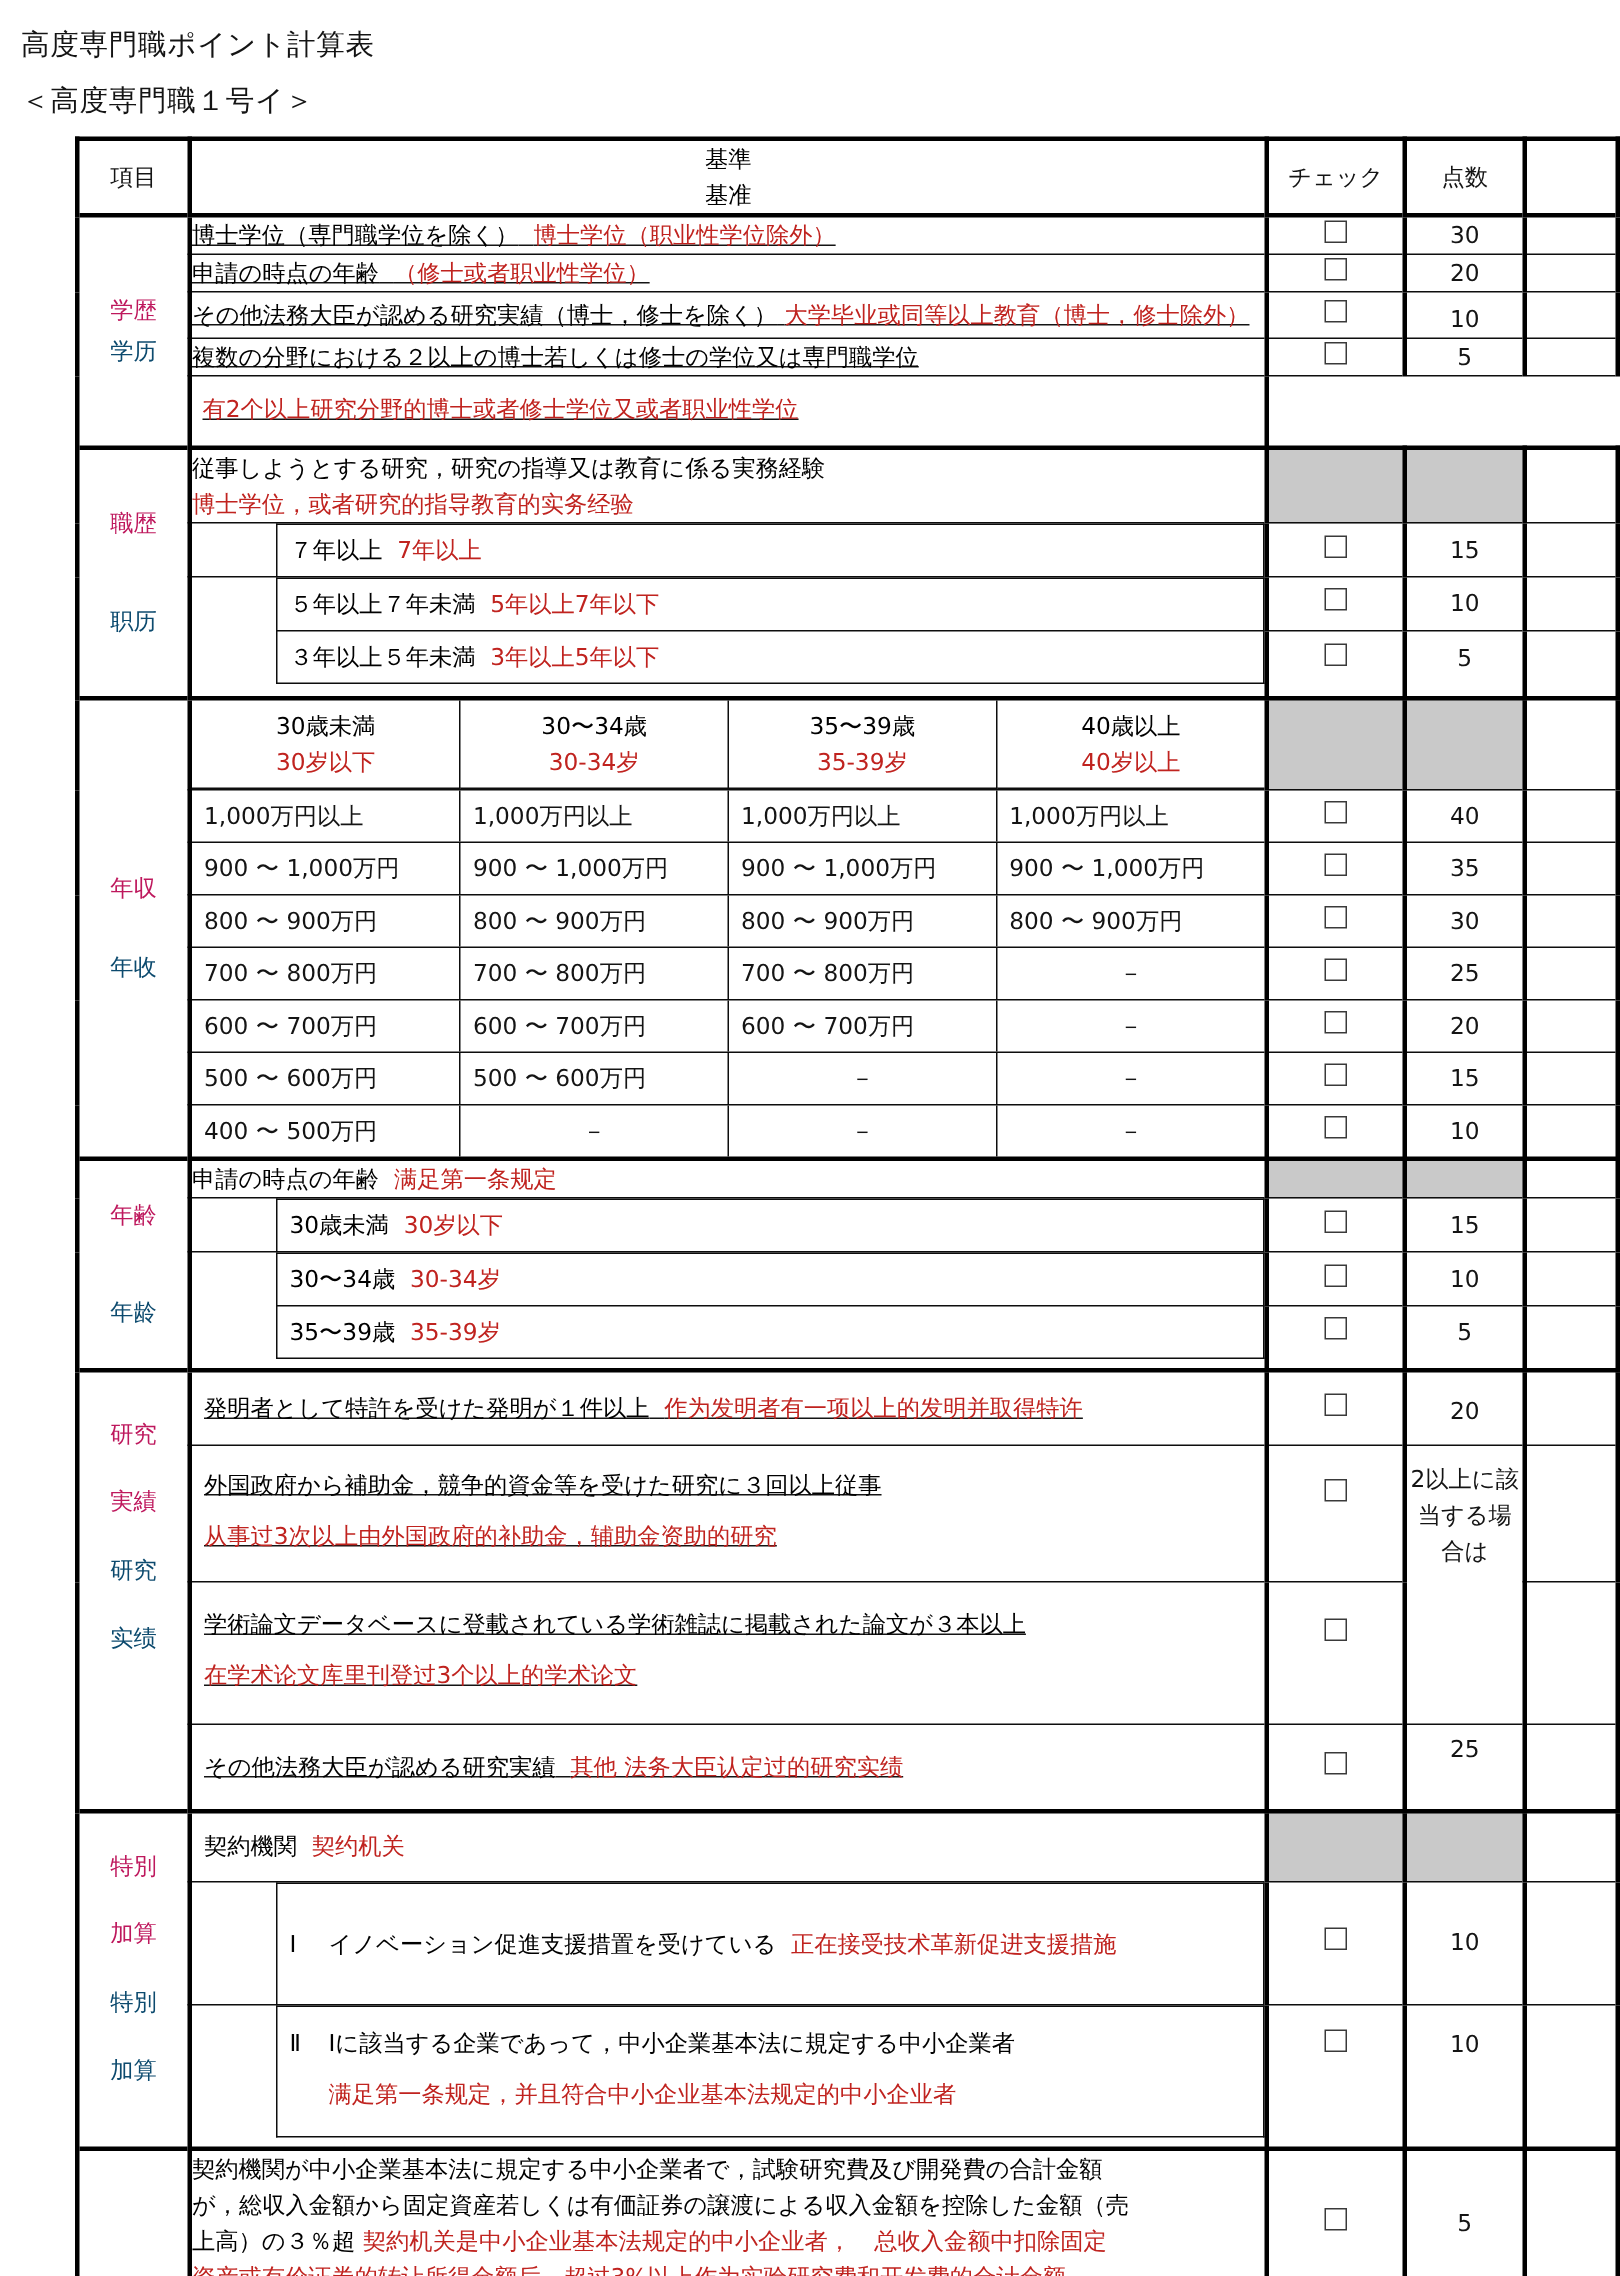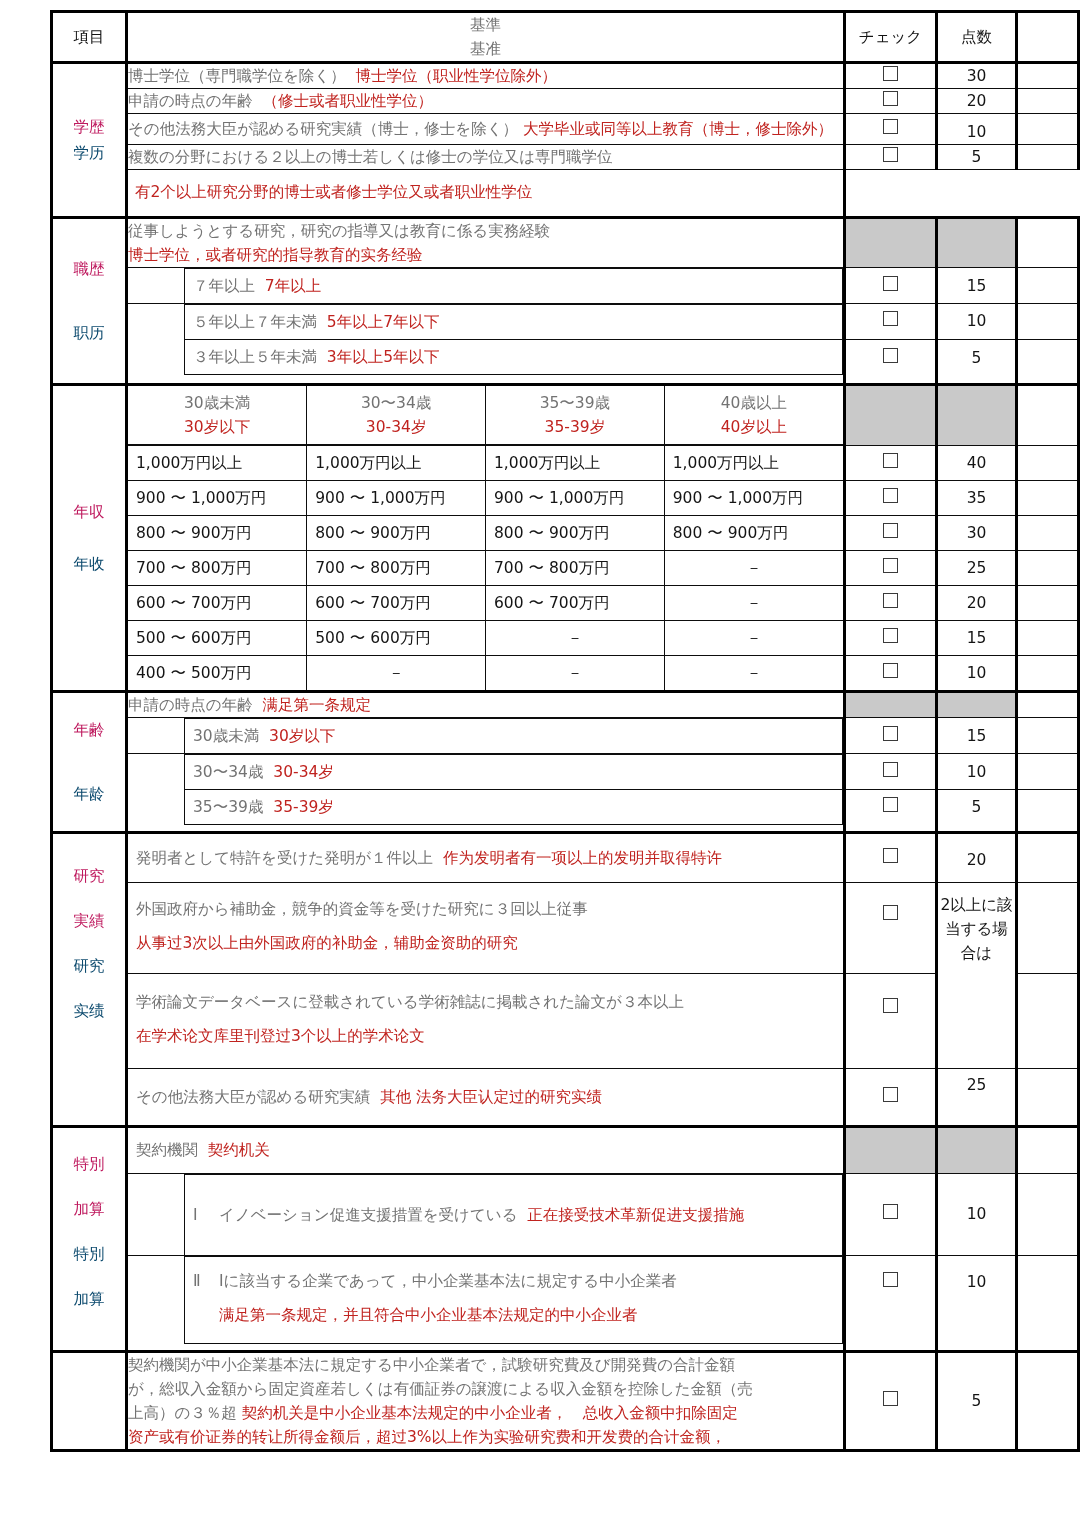--- a/index.html
+++ b/index.html
@@ -27,21 +27,21 @@
     padding:0;
     font-size:15.5px;
     line-height:1.55;
   }
   
   .bt-h{border-top:3px solid #000 !important;}
   .bb-h{border-bottom:3px solid #000 !important;}
   .bl-h{border-left:3px solid #000 !important;}
   .br-h{border-right:3px solid #000 !important;}
 
-  .cell{padding:5px 7px;}
+  .cell{padding:5px 7px;text-decoration:underline;}
   .ctr{text-align:center;}
   .cat{
     text-align:center;
     font-size:15.5px;
     line-height:2.25;
     padding:4px 2px;
   }
   .cat .ja{display:block;color:#be185d;font-family:Liberation Serif, serif;}
   .cat .zh{display:block;color:#0c4a6e;}
   .cat.spaced .ja{margin-bottom:2px;}
@@ -49,21 +49,21 @@
   .hdr{
     text-align:center;
     padding:14px 0 16px 0;
     font-size:16px;
     line-height:2.05;
   }
   .hdr .l1{display:block;}
   .hdr .l2{display:block;}
 
   .zh{color:#c0231f;}
-  .ja{color:#737373;}
+  .ja{color:#000000;}
 
   .chk{display:inline-block;width:13px;height:13px;border:1.4px solid #3a3a3a;background:#fff;}
   .shade{background:#c9c9c9;}
 
   .pts{text-align:center;font-size:15.5px;}
   .pts-multi{text-align:center;font-size:14px;line-height:1.5;}
 
   
   table.sub{border-collapse:collapse;table-layout:fixed;width:100%;}
   table.sub td{border:1px solid #0d0d0d;padding:5px 8px;font-size:15.5px;line-height:1.55;}
@@ -82,20 +82,22 @@
   .para span{}
   .roman{display:inline-block;min-width:26px;}
   .blk{display:block;}
   .mt8{margin-top:10px;}
 </style>
 </head>
 <body>
 
 <div class="page">
 
+  <div class="doc-title">高度専門職ポイント計算表</div>
+  <div class="doc-subtitle">＜高度専門職１号イ＞</div>
 
   <table class="pt">
     <colgroup>
       <col style="width:75px">
       <col style="width:718px">
       <col style="width:92px">
       <col style="width:80px">
       <col style="width:62px">
     </colgroup>
 

